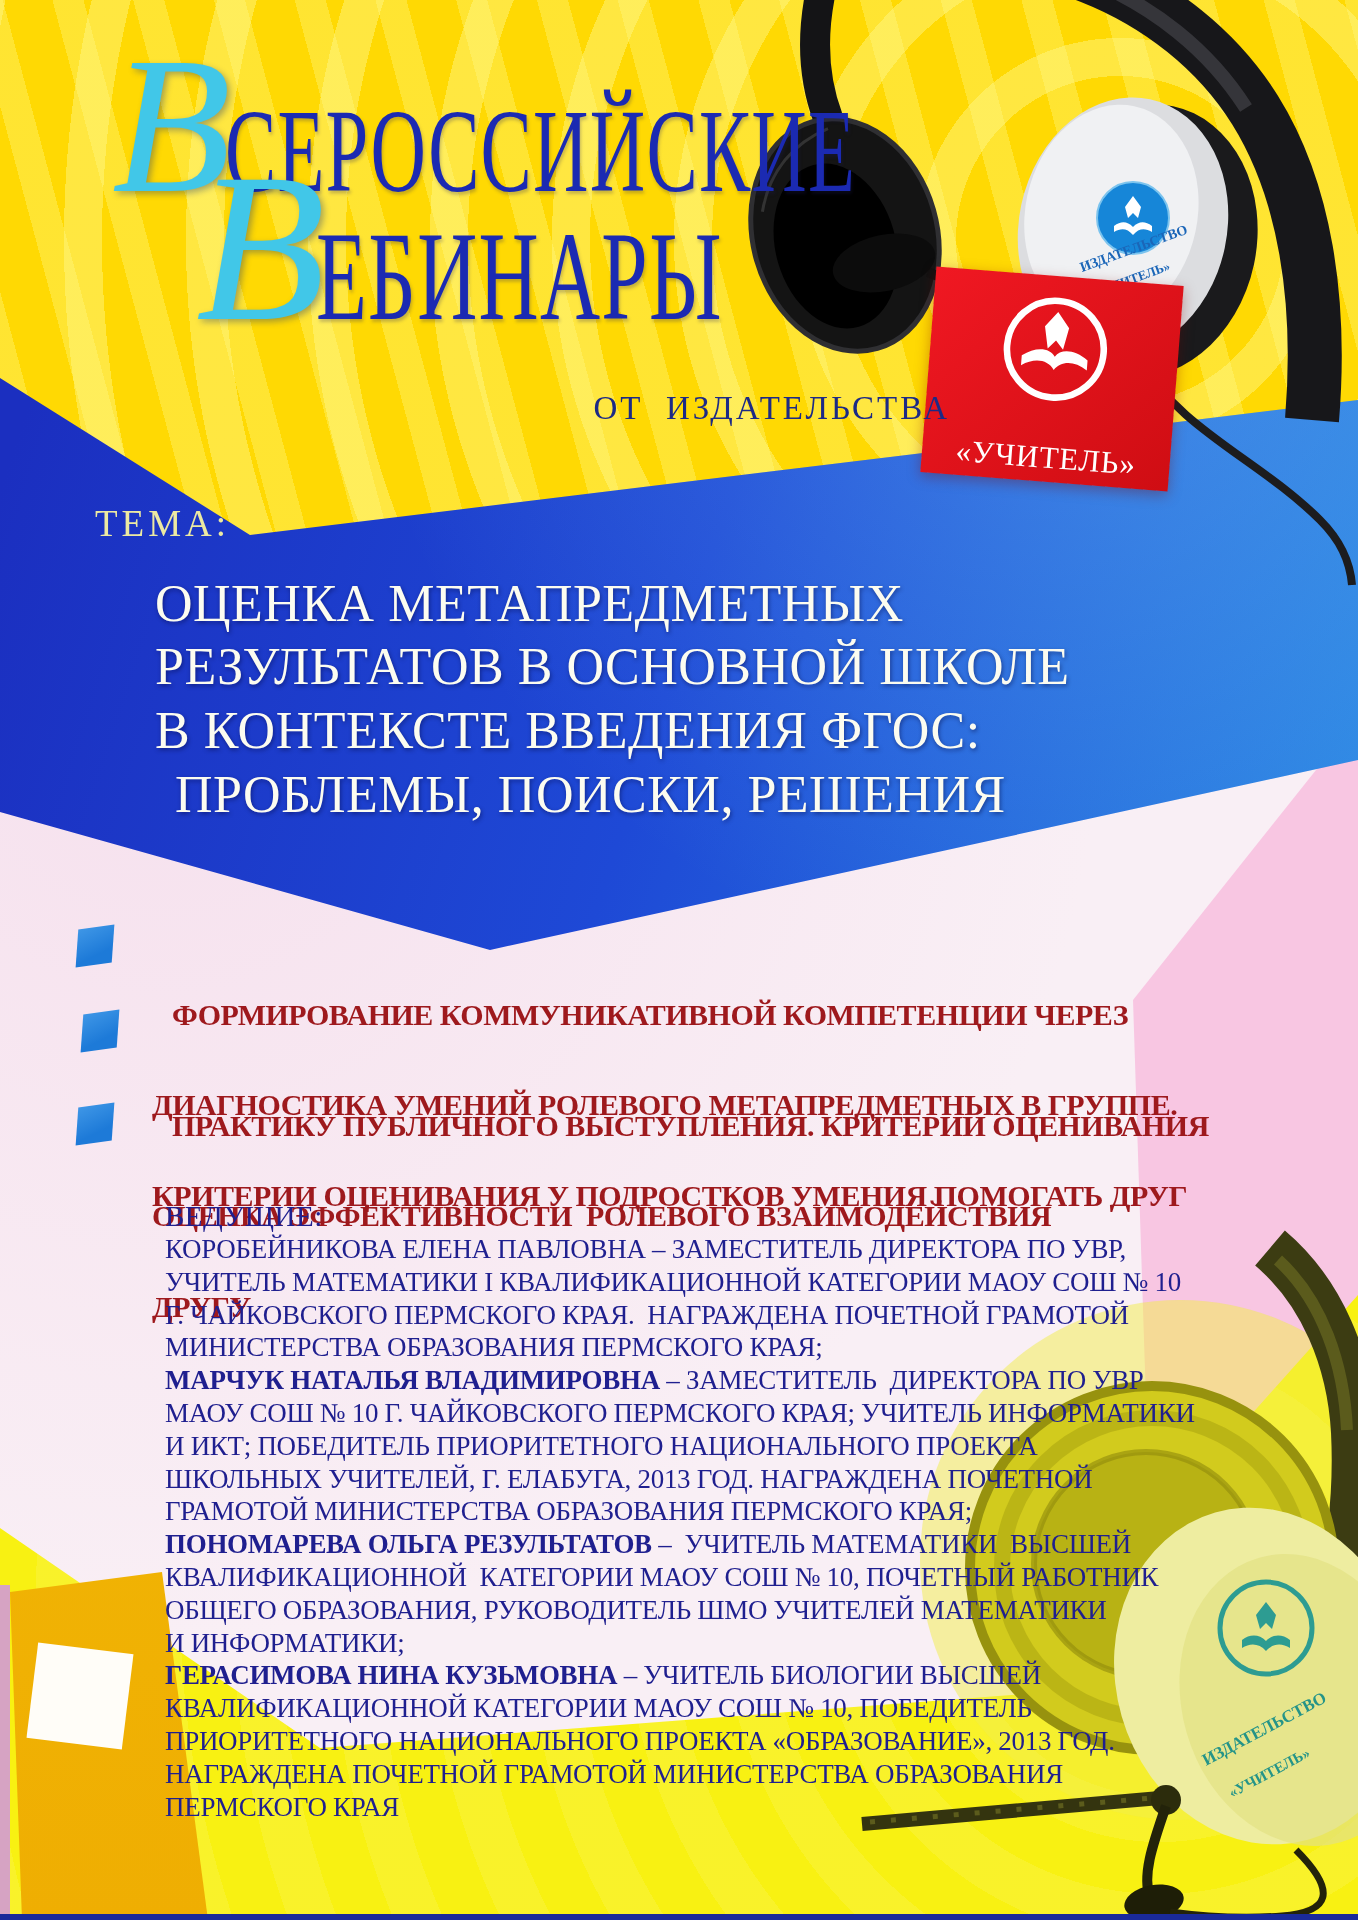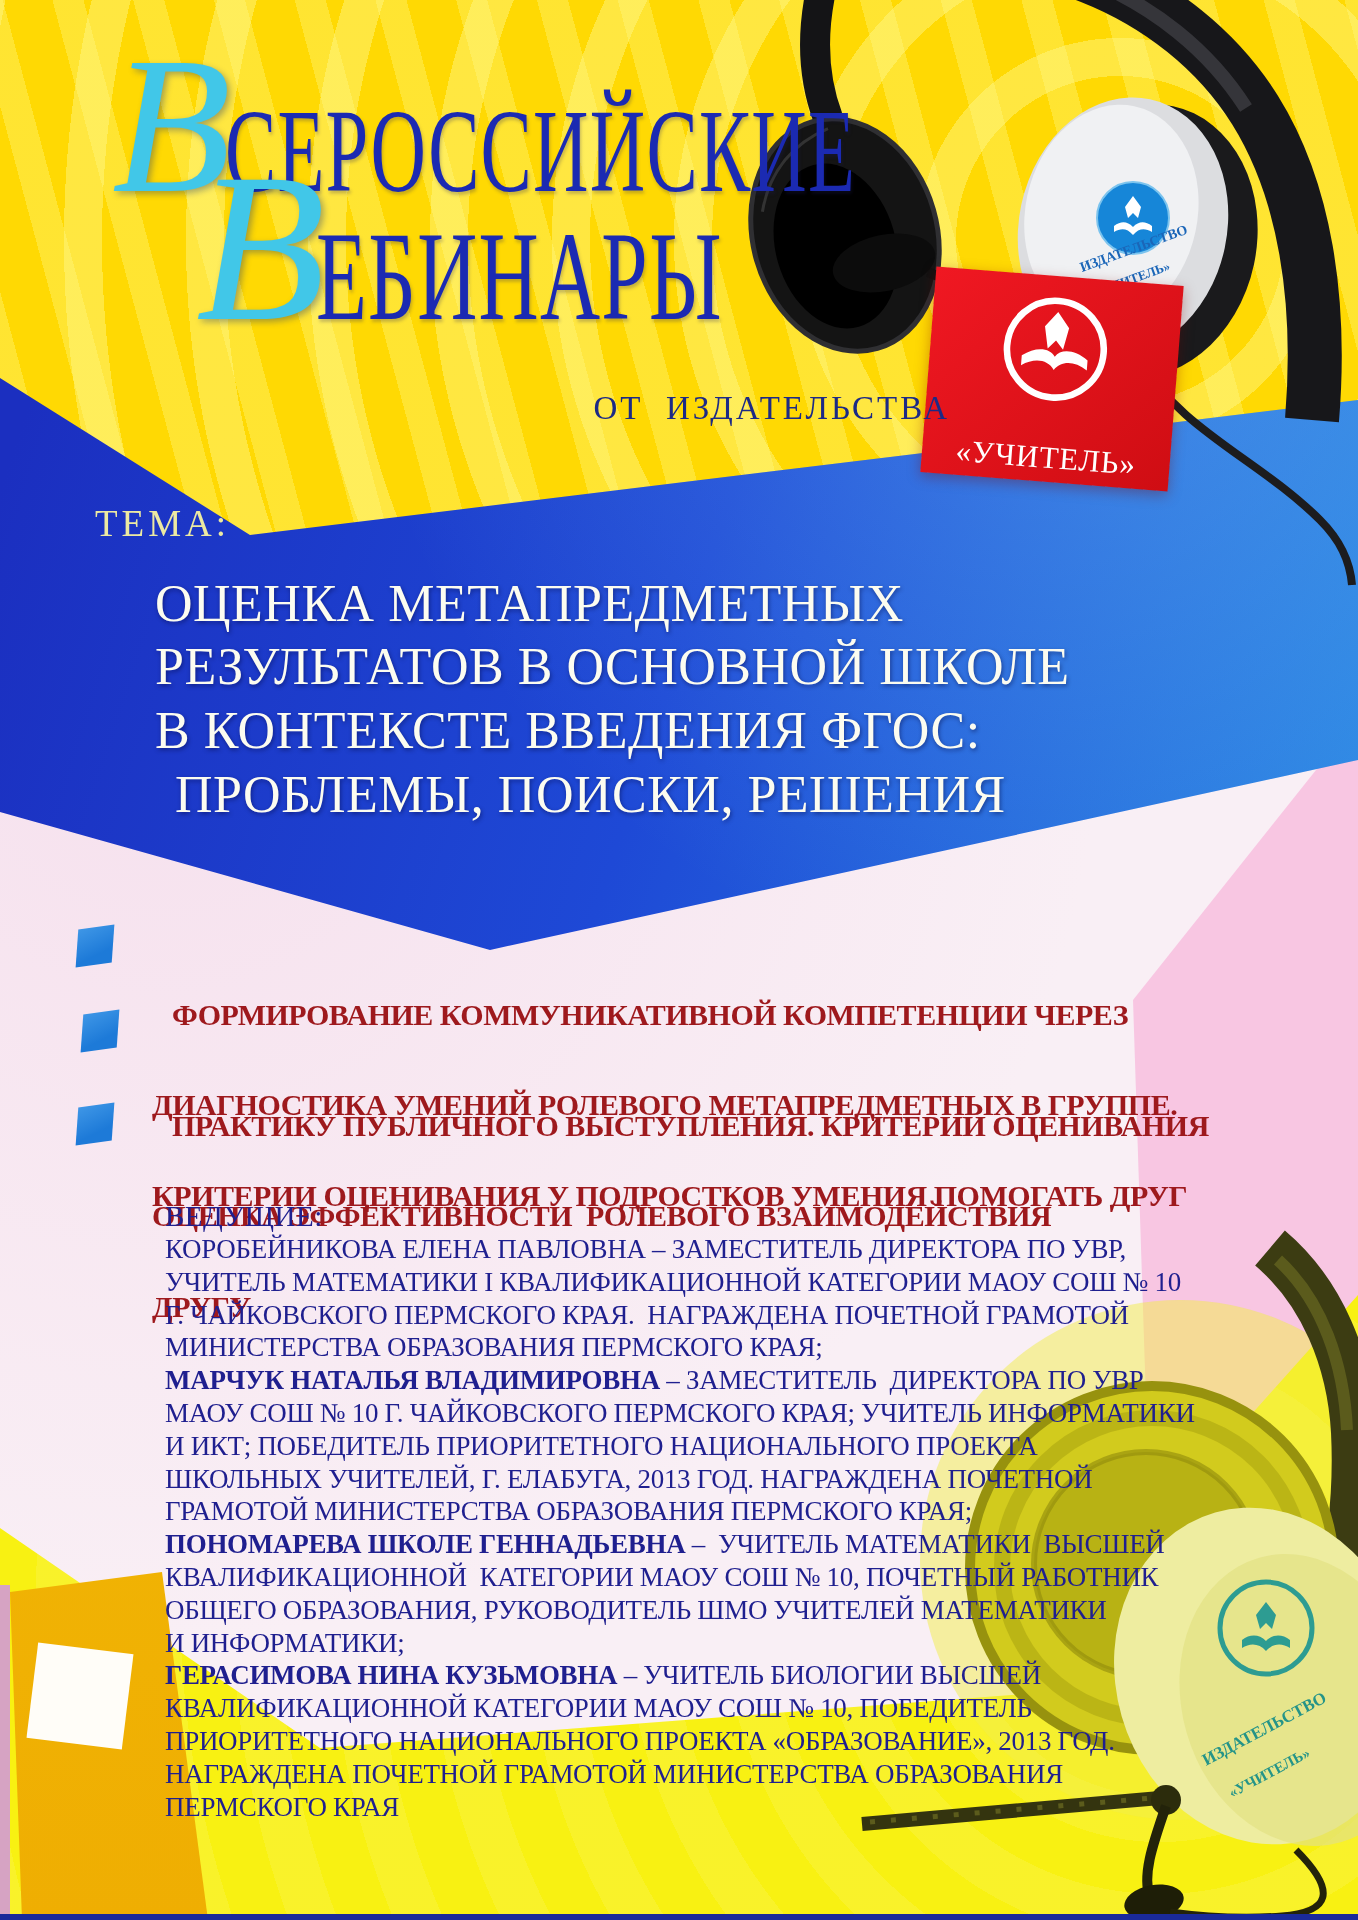--- a/index.html
+++ b/index.html
@@ -231,21 +231,21 @@
   <div class="speakers">
     <div class="sline"><b></b><span>КОРОБЕЙНИКОВА ЕЛЕНА ПАВЛОВНА – ЗАМЕСТИТЕЛЬ ДИРЕКТОРА ПО УВР,</span></div>
     <div class="sline"><b></b><span>УЧИТЕЛЬ МАТЕМАТИКИ I КВАЛИФИКАЦИОННОЙ КАТЕГОРИИ МАОУ СОШ № 10</span></div>
     <div class="sline"><b></b><span>Г. ЧАЙКОВСКОГО ПЕРМСКОГО КРАЯ.  НАГРАЖДЕНА ПОЧЕТНОЙ ГРАМОТОЙ</span></div>
     <div class="sline"><b></b><span>МИНИСТЕРСТВА ОБРАЗОВАНИЯ ПЕРМСКОГО КРАЯ;</span></div>
     <div class="sline"><b>МАРЧУК НАТАЛЬЯ ВЛАДИМИРОВНА</b><span> – ЗАМЕСТИТЕЛЬ  ДИРЕКТОРА ПО УВР</span></div>
     <div class="sline"><b></b><span>МАОУ СОШ № 10 Г. ЧАЙКОВСКОГО ПЕРМСКОГО КРАЯ; УЧИТЕЛЬ ИНФОРМАТИКИ</span></div>
     <div class="sline"><b></b><span>И ИКТ; ПОБЕДИТЕЛЬ ПРИОРИТЕТНОГО НАЦИОНАЛЬНОГО ПРОЕКТА</span></div>
     <div class="sline"><b></b><span>ШКОЛЬНЫХ УЧИТЕЛЕЙ, Г. ЕЛАБУГА, 2013 ГОД. НАГРАЖДЕНА ПОЧЕТНОЙ</span></div>
     <div class="sline"><b></b><span>ГРАМОТОЙ МИНИСТЕРСТВА ОБРАЗОВАНИЯ ПЕРМСКОГО КРАЯ;</span></div>
-    <div class="sline"><b>ПОНОМАРЕВА ШКОЛЕ ГЕННАДЬЕВНА</b><span> –  УЧИТЕЛЬ МАТЕМАТИКИ  ВЫСШЕЙ</span></div>
+    <div class="sline"><b>ПОНОМАРЕВА ОЛЬГА РЕЗУЛЬТАТОВ</b><span> –  УЧИТЕЛЬ МАТЕМАТИКИ  ВЫСШЕЙ</span></div>
     <div class="sline"><b></b><span>КВАЛИФИКАЦИОННОЙ  КАТЕГОРИИ МАОУ СОШ № 10, ПОЧЕТНЫЙ РАБОТНИК</span></div>
     <div class="sline"><b></b><span>ОБЩЕГО ОБРАЗОВАНИЯ, РУКОВОДИТЕЛЬ ШМО УЧИТЕЛЕЙ МАТЕМАТИКИ</span></div>
     <div class="sline"><b></b><span>И ИНФОРМАТИКИ;</span></div>
     <div class="sline"><b>ГЕРАСИМОВА НИНА КУЗЬМОВНА</b><span> – УЧИТЕЛЬ БИОЛОГИИ ВЫСШЕЙ</span></div>
     <div class="sline"><b></b><span>КВАЛИФИКАЦИОННОЙ КАТЕГОРИИ МАОУ СОШ № 10, ПОБЕДИТЕЛЬ</span></div>
     <div class="sline"><b></b><span>ПРИОРИТЕТНОГО НАЦИОНАЛЬНОГО ПРОЕКТА «ОБРАЗОВАНИЕ», 2013 ГОД.</span></div>
     <div class="sline"><b></b><span>НАГРАЖДЕНА ПОЧЕТНОЙ ГРАМОТОЙ МИНИСТЕРСТВА ОБРАЗОВАНИЯ</span></div>
     <div class="sline"><b></b><span>ПЕРМСКОГО КРАЯ</span></div>
   </div>
 

